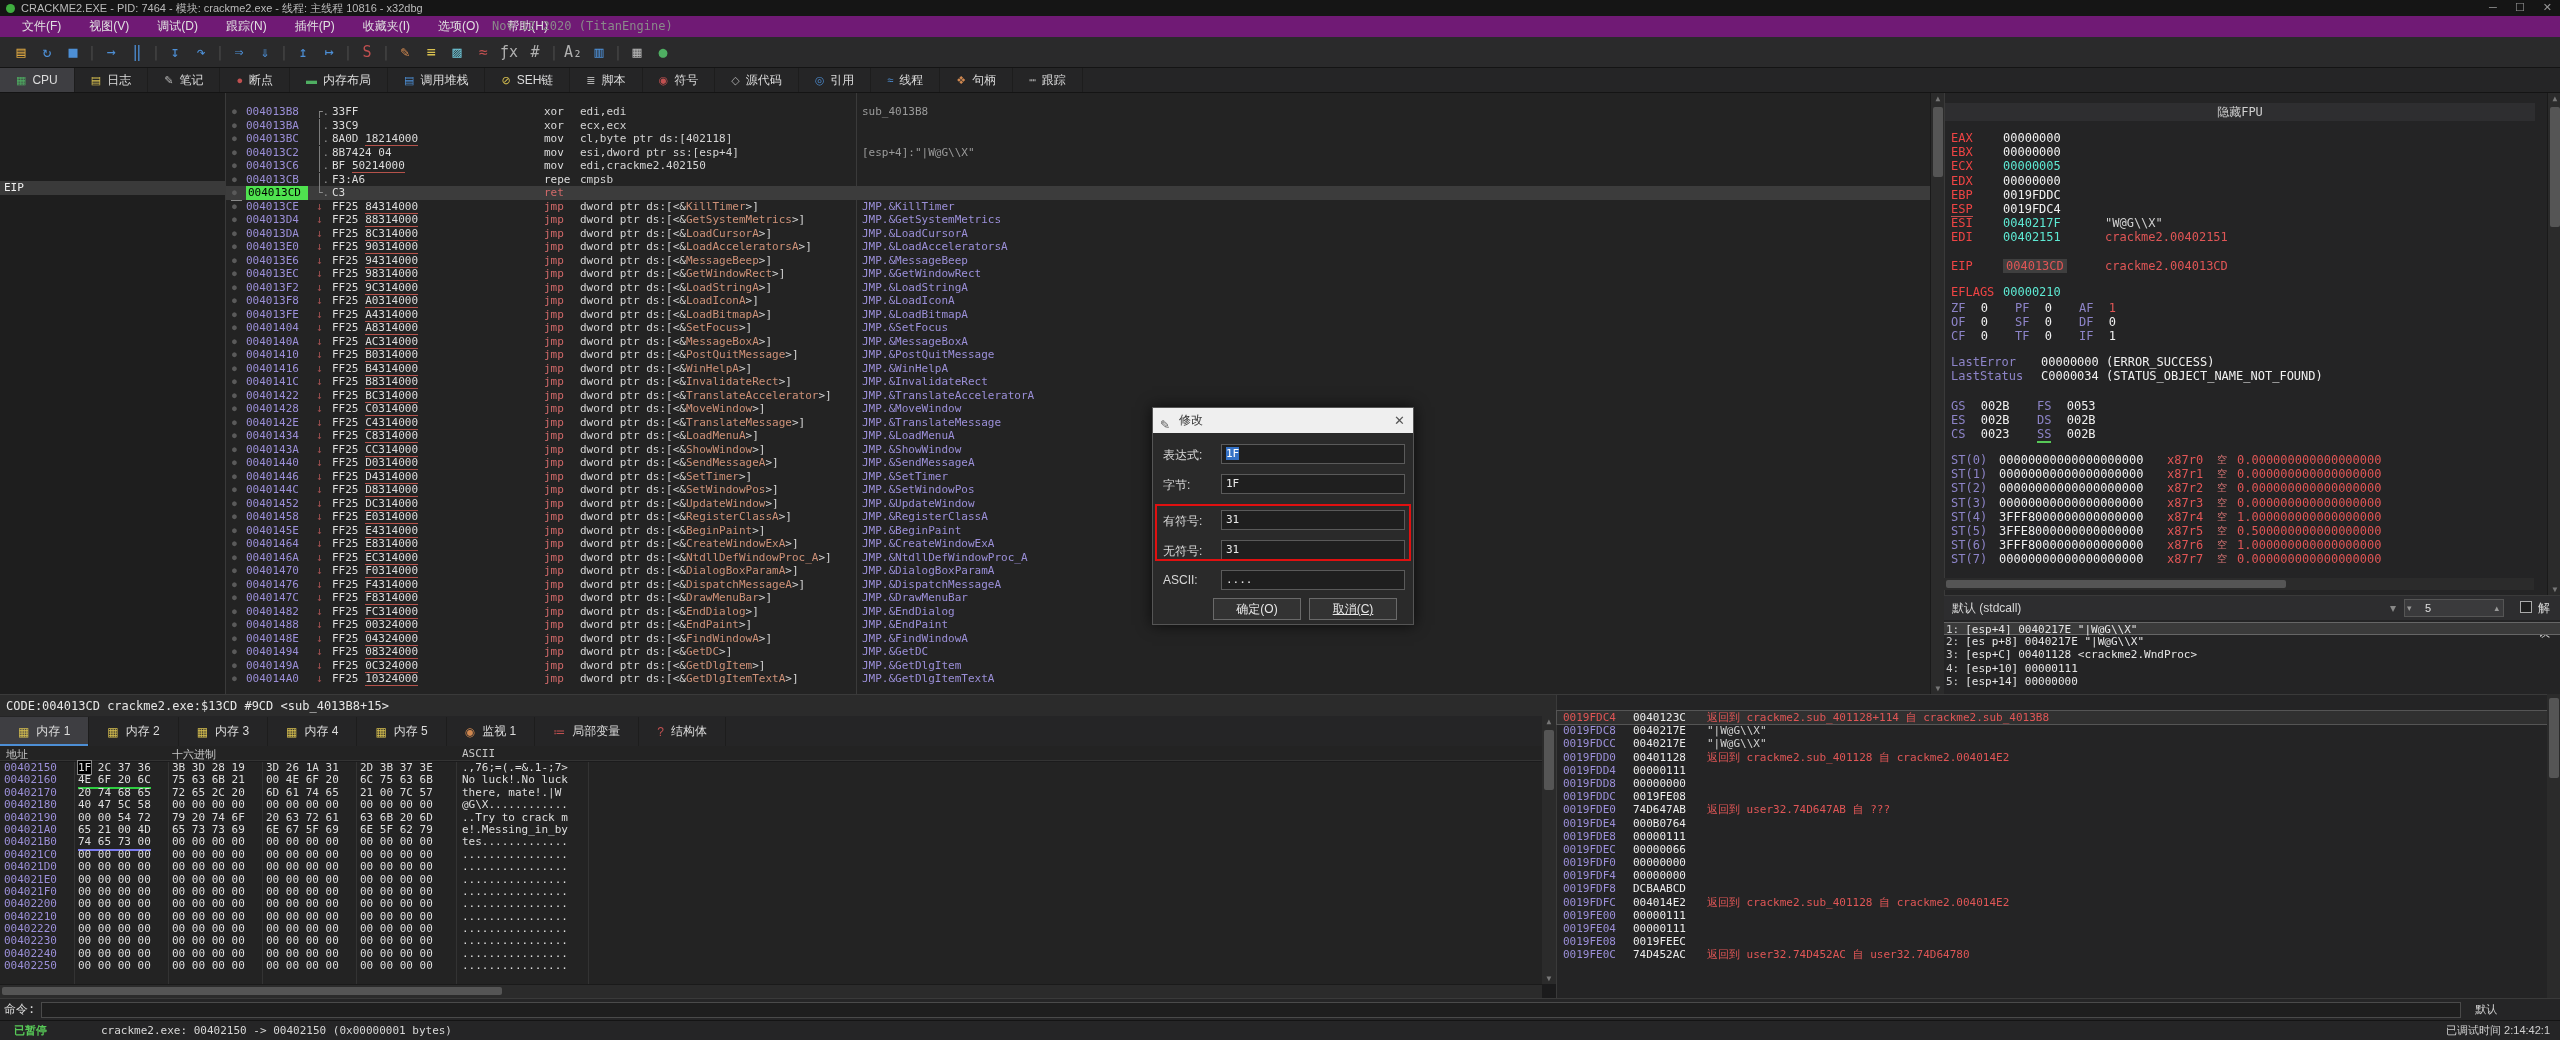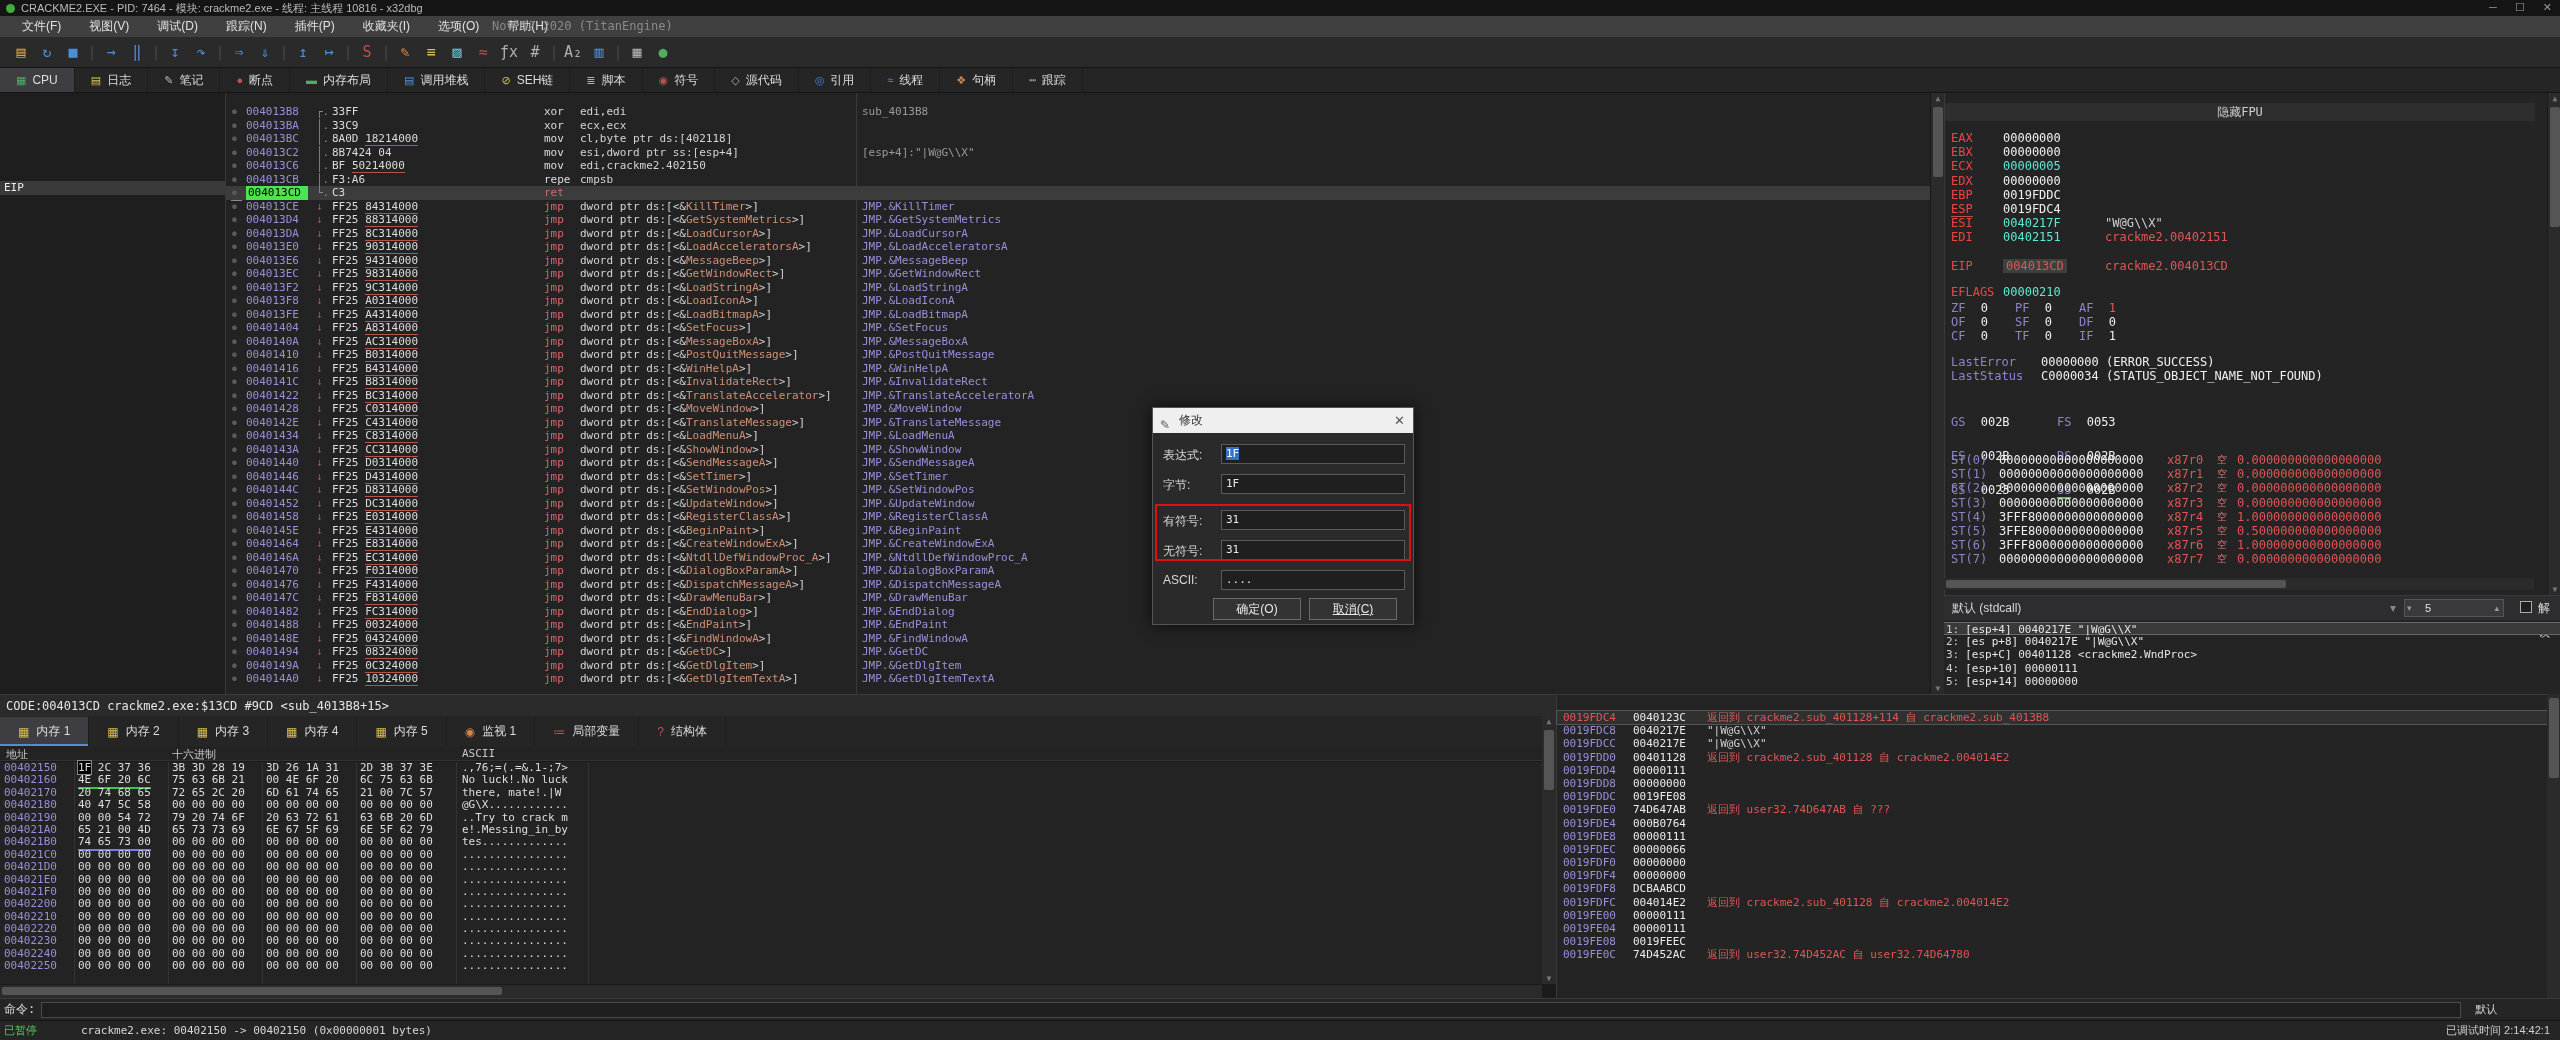--- a/index.html
+++ b/index.html
@@ -6,21 +6,21 @@
   html,body { background:#000; }
   #screen { position:relative; width:2560px; height:1040px; background:#1b1b1c; overflow:hidden;
             font-family:"DejaVu Sans Mono", monospace; color:#d4d4d4; }
   .abs { position:absolute; }
 
   
   #titlebar { left:0; top:0; width:2560px; height:16px; background:#151515; color:#bbb;
               font:11px "Liberation Sans",sans-serif; display:flex; align-items:center; padding-left:6px; gap:6px; }
   #app-icon { width:9px; height:9px; background:#3fae3f; border-radius:50%; display:inline-block; }
   #wincontrols { position:absolute; right:8px; top:1px; display:flex; gap:18px; color:#999; font-size:11px; }
-  #menubar { left:0; top:16px; width:2560px; height:21px; background:#404040; display:flex; align-items:center;
+  #menubar { left:0; top:16px; width:2560px; height:21px; background:#701a75; display:flex; align-items:center;
              font:12px "Liberation Sans",sans-serif; color:#e0e0e0; padding-left:8px; }
   .menu-item { padding:2px 14px; }
   #build-date { color:#8a8a8a; margin-left:10px; }
   #toolbar { left:0; top:37px; width:2560px; height:31px; background:#2a2a2b; border-bottom:1px solid #141414;
              display:flex; align-items:center; padding-left:8px; }
   .tbico { width:26px; text-align:center; font-size:15px; }
   .tbico.sep { color:#4a4a4a; width:12px; font-size:14px; }
   .c-yellow{color:#d9a441}.c-blue{color:#4d8fd6}.c-red{color:#c05050}.c-orange{color:#d08850}
   .c-cyan{color:#6ec6d8}.c-gray{color:#b0b0b0}.c-green{color:#4fae62}.c-gold{color:#d8c050}
   #maintabs { left:0; top:68px; width:2560px; height:25px; background:#252526; display:flex; align-items:flex-end;
@@ -70,21 +70,21 @@
   .rrow .rx { position:absolute; left:160px; color:#d0d0d0; }
   .rrow .rx.red { color:#e05656; }
   #gpr { position:absolute; left:0; top:38px; width:600px; }
   #eflags-row { position:absolute; left:0; top:192px; width:600px; }
   #flaggrid { position:absolute; left:6px; top:208px; width:280px; display:grid; grid-template-columns:repeat(3,64px); }
   .fcell { height:14.2px; line-height:14.2px; } .fcell .fn{color:#8d84c8;} .fcell .fv{color:#f0f0f0; margin-left:8px;}
   .fcell .fv.red{color:#e05656;}
   #lasterr { position:absolute; left:0; top:262px; width:600px; }
   .lrow .rn{ color:#8d84c8; } .lrow{ position:relative; height:14.2px; line-height:14.2px; }
   .lrow .rv{ position:absolute; left:96px; color:#f0f0f0; }
-  #seggrid { position:absolute; left:6px; top:322px; width:240px; display:grid; grid-template-columns:repeat(2,86px);gap:20px; }
+  #seggrid { position:absolute; left:6px; top:306px; width:240px; display:grid; grid-template-columns:repeat(2,86px); }
   .scell { height:14.2px; line-height:14.2px; } .scell .fn{color:#8d84c8;} .scell .fv{color:#f0f0f0; margin-left:8px;}
   .scell .fn.u-green{ border-bottom:2px solid #57c857; }
   #strows { position:absolute; left:0; top:360px; width:600px; }
   .strow { position:relative; height:14.2px; line-height:14.2px; white-space:nowrap; }
   .strow .sn{ position:absolute; left:6px; color:#8d84c8; }
   .strow .sv{ position:absolute; left:54px; color:#f0f0f0; }
   .strow .stag{ position:absolute; left:222px; color:#e05656; }
   .strow .semp{ position:absolute; left:272px; color:#e07878; font-size:10px; }
   .strow .sdec{ position:absolute; left:292px; color:#e05656; }
   #reg-hscroll { left:1944px; top:578px; width:590px; height:12px; background:#2b2b2b; }
@@ -142,21 +142,21 @@
   #stack-vscroll { left:2547px; top:694px; width:13px; height:304px; background:#2b2b2b; }
 
   
   #cmdline { left:0; top:998px; width:2560px; height:22px; background:#252526; display:flex; align-items:center; gap:6px;
              padding-left:4px; border-top:1px solid #3a3a3a; }
   #cmd-label { font-size:12px; color:#d8d8d8; }
   #cmd-input { width:2420px; height:16px; background:#1e1e1e; border:1px solid #4a4a4a; color:#e0e0e0; font:11px "DejaVu Sans Mono",monospace; }
   #cmd-default { font:11px "Liberation Sans",sans-serif; color:#cfcfcf; padding:1px 8px; }
   #statusbar { left:0; top:1020px; width:2560px; height:20px; background:#252526; display:flex; align-items:center;
                font:11px "Liberation Sans",sans-serif; border-top:1px solid #141414; }
-  #status-state { color:#57c857; padding:0 4px; font-weight:normal;text-align:center; }
+  #status-state { color:#57c857; padding:0 14px; font-weight:bold;text-align:center; }
   #status-msg { color:#d8d8d8; font-family:"DejaVu Sans Mono",monospace; margin-left:40px; }
   #status-time { position:absolute; right:10px; color:#cfcfcf; }
 
   
   #dialog { left:1152px; top:407px; width:262px; height:218px; background:#2a2a2a; border:1px solid #555;
             box-shadow:0 0 14px rgba(0,0,0,.7); font:12px "Liberation Sans",sans-serif; z-index:50; }
   #dlg-title { position:relative; height:25px; background:#efefef; color:#333; line-height:25px; padding-left:26px; }
   #dlg-icon { position:absolute; left:7px; top:5px; color:#555; font-size:12px; }
   #dlg-close { position:absolute; right:8px; top:0; color:#555; font-size:13px; }
   .dlg-row { position:absolute; left:10px; width:242px; height:20px; }

